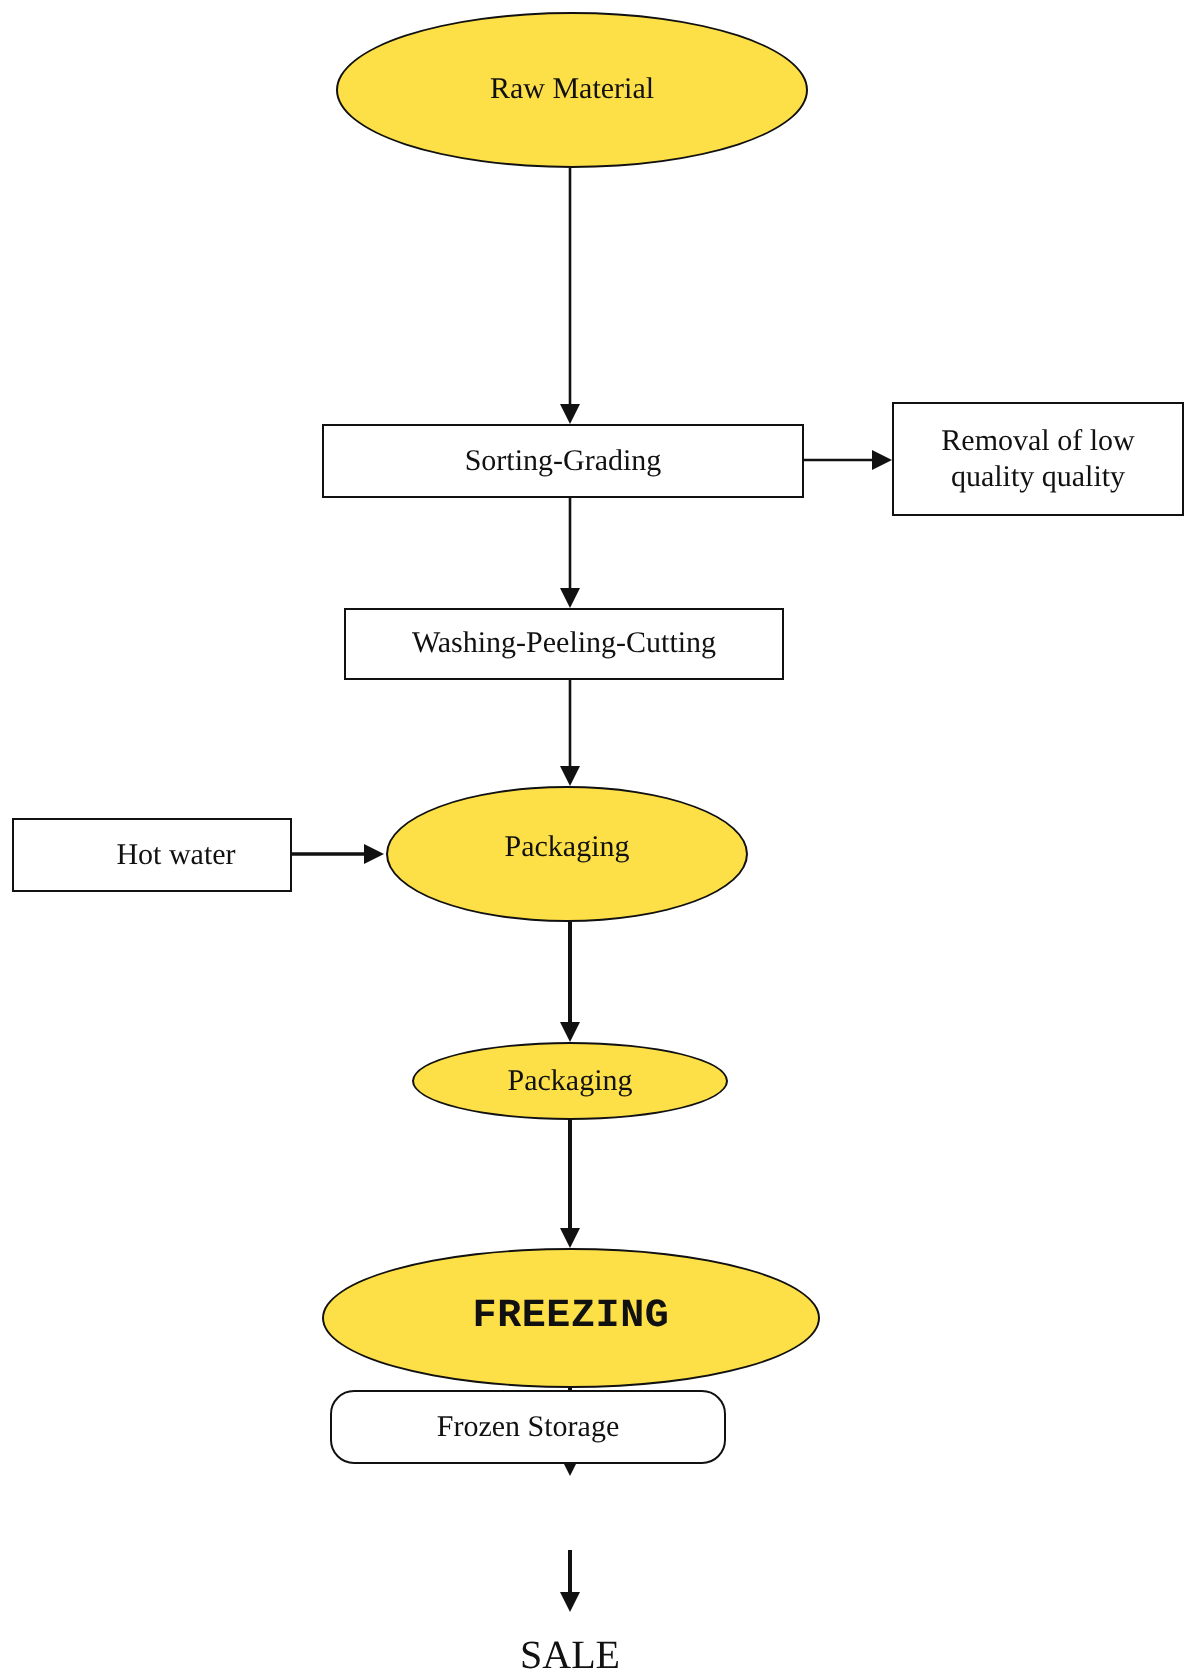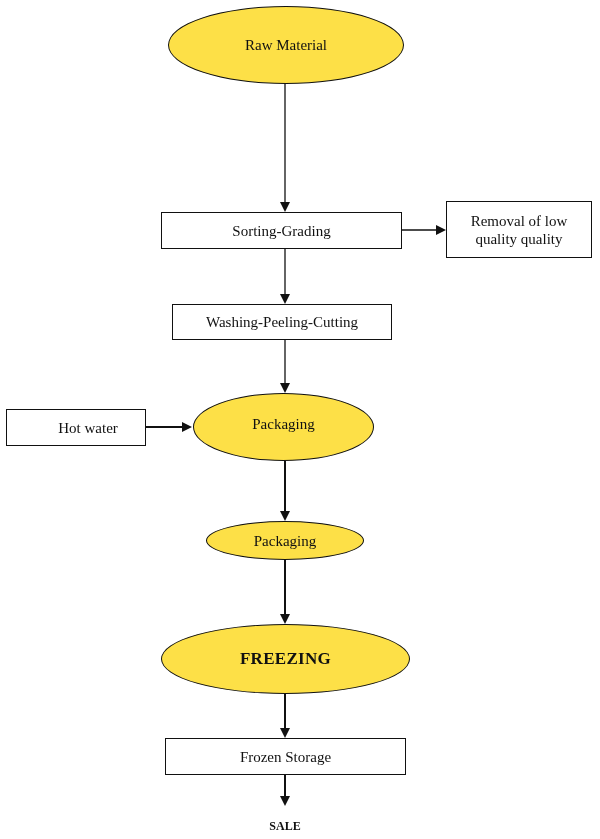--- a/index.html
+++ b/index.html
@@ -1,22 +1,22 @@
 <!DOCTYPE html>
 <html><head>
 <meta charset="utf-8">
 <style>
   html, body { margin: 0; padding: 0; background: #ffffff; }
   body { width: 600px; height: 839px; position: relative; overflow: hidden; font-family: "Liberation Serif", "DejaVu Serif", serif; color: #111; }
   svg.wires { position: absolute; left: 0; top: 0; width: 600px; height: 839px; }
   .node { position: absolute; box-sizing: border-box; display: flex; align-items: center; justify-content: center; text-align: center; font-size: 15px; line-height: 18px; color: #111; }
   .rect { border: 1.5px solid #111; background: #fff; }
   .ellipse { border: 1.5px solid #111; border-radius: 50%; background: #fde047; align-items: center; }
-  .bold { font-weight: bold; font-size: 17px; letter-spacing: 0.3px; }
-  .plain { font-weight: bold; font-size: 12px; }
+  .bold { font-weight: bold; font-size: 20px; letter-spacing: 0.3px; font-family: Liberation Mono, monospace; }
+  .plain { font-weight: normal; font-size: 20px; align-items: flex-end; }
 </style>
 </head>
 <body>
 
 <svg class="wires" viewBox="0 0 600 839">
   <defs>
     <marker id="ah" markerWidth="10" markerHeight="10" refX="8" refY="5" orient="auto" markerUnits="userSpaceOnUse">
       <path d="M0,0 L10,5 L0,10 z" fill="#111"></path>
     </marker>
   </defs>
@@ -56,19 +56,19 @@
 </div>
 
 <div class="node ellipse" style="left:206px;top:521px;width:158px;height:39px;">
   <span>Packaging</span>
 </div>
 
 <div class="node ellipse bold" style="left:161px;top:624px;width:249px;height:70px;">
   <span>FREEZING</span>
 </div>
 
-<div class="node rect" style="left:165px;top:738px;width:241px;height:37px;">
+<div class="node rect" style="left:165px;top:695px;width:198px;height:37px;border-radius:12px;">
   <span>Frozen Storage</span>
 </div>
 
 <div class="node plain" style="left:225px;top:815px;width:120px;height:22px;">
   <span>SALE</span>
 </div>
 
 </body></html>

